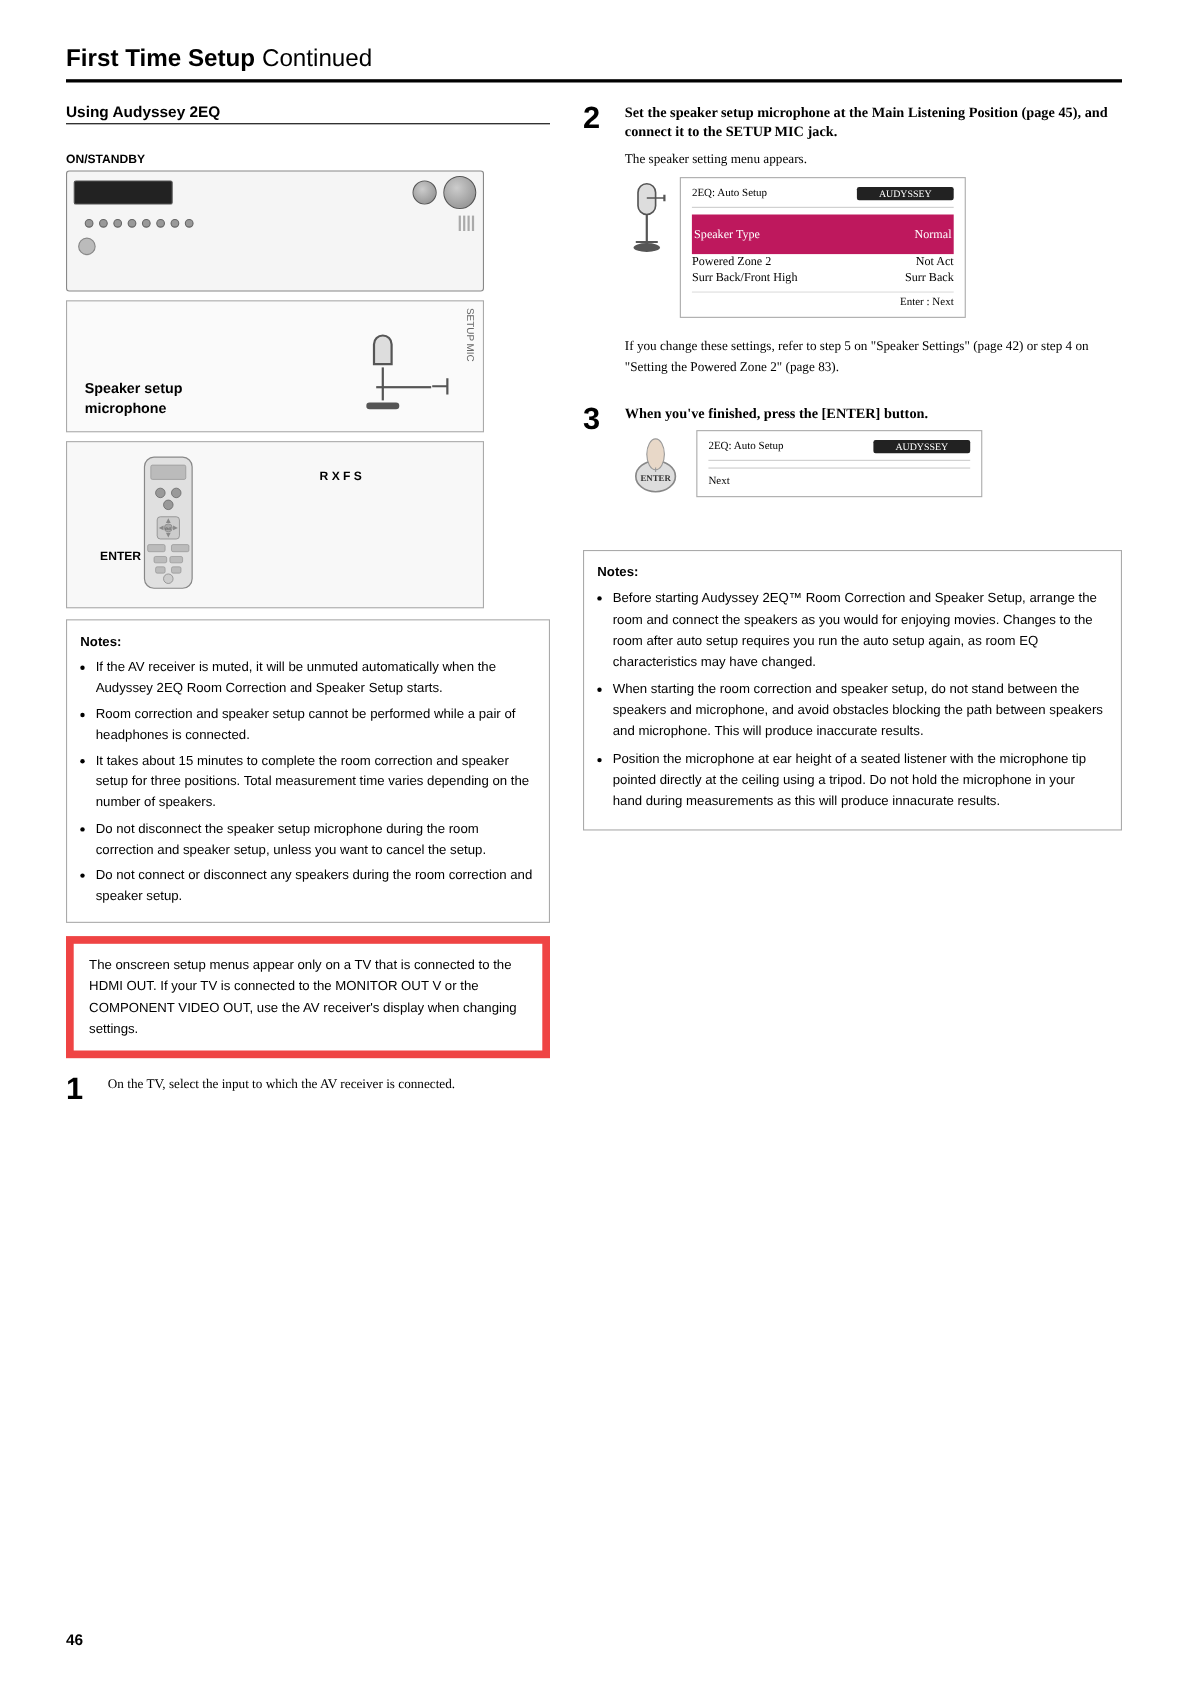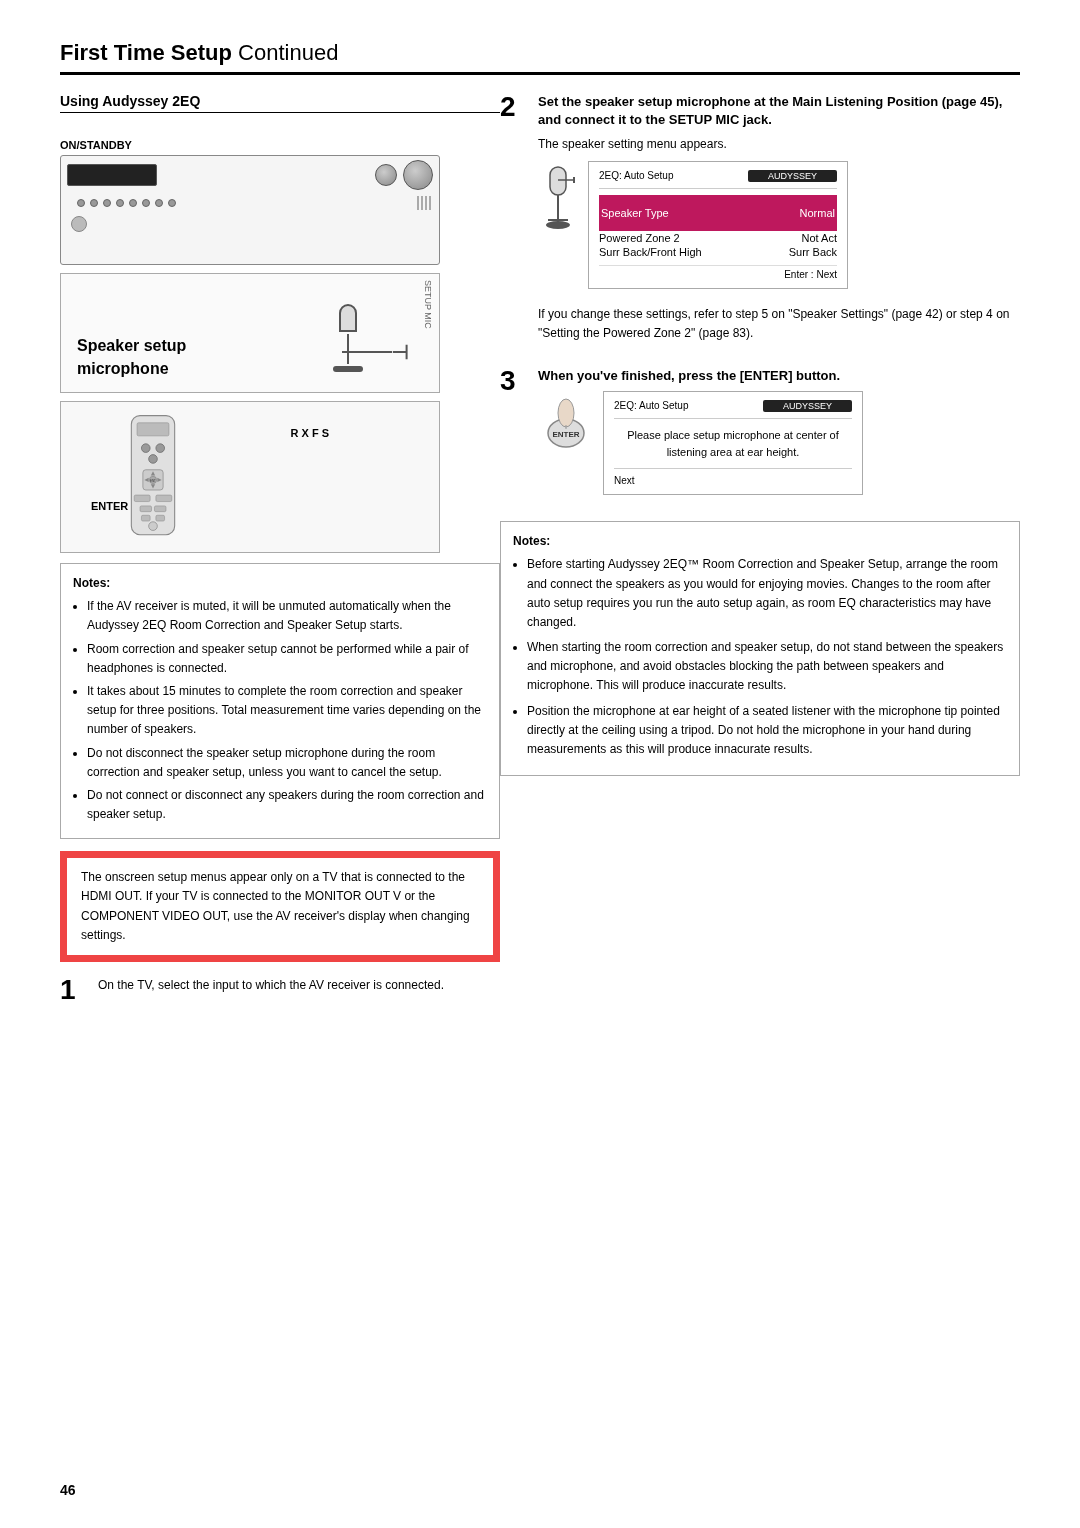--- a/index.html
+++ b/index.html
@@ -17,20 +17,21 @@
       font-weight: bold;
       border-bottom: 3px solid #000;
       padding-bottom: 6px;
       margin-bottom: 18px;
     }
     .page-title span.continued {
       font-weight: normal;
     }
     .main-layout {
       display: flex;
+      gap: 30px;
     }
     .left-col {
       width: 440px;
       flex-shrink: 0;
     }
     .right-col {
       flex: 1;
     }
     .section-title {
       font-size: 14px;
@@ -117,21 +118,21 @@
       width: 380px;
       padding: 12px 16px 12px 16px;
       margin-bottom: 8px;
       display: flex;
       align-items: flex-end;
       justify-content: space-between;
       min-height: 120px;
       position: relative;
     }
     .mic-label {
-      font-size: 16px;
+      font-size: 13px;
       font-weight: bold;
       line-height: 1.4;
     }
     .mic-illustration {
       display: flex;
       flex-direction: column;
       align-items: center;
       gap: 2px;
     }
     .mic-head {
@@ -217,20 +218,21 @@
       align-items: flex-start;
     }
     .step-num {
       font-size: 28px;
       font-weight: bold;
       line-height: 1;
       min-width: 28px;
     }
     .step-content {
       flex: 1;
+      font-family: Liberation Serif, serif;
     }
     .step-title {
       font-size: 13px;
       font-weight: bold;
       margin-bottom: 6px;
       line-height: 1.4;
     }
     .step-desc {
       font-size: 12px;
       line-height: 1.6;
@@ -515,21 +517,20 @@
               <line x1="28" y1="30" x2="28" y2="34" stroke="#999" stroke-width="1"></line>
             </svg>
           </div>
 
           <div class="menu-box2">
             <div class="menu-header">
               <span class="menu-header-left">2EQ: Auto Setup</span>
               <span class="audyssey-badge">AUDYSSEY</span>
             </div>
             <hr class="thin">
-            <div class="menu-center-text">Please place setup microphone at center of listening area at ear height.</div>
             <hr class="thin">
             <div class="menu-next">Next</div>
           </div>
         </div>
       </div>
     </div>
 
     <div class="right-notes">
       <div class="notes-title">Notes:</div>
       <ul>

